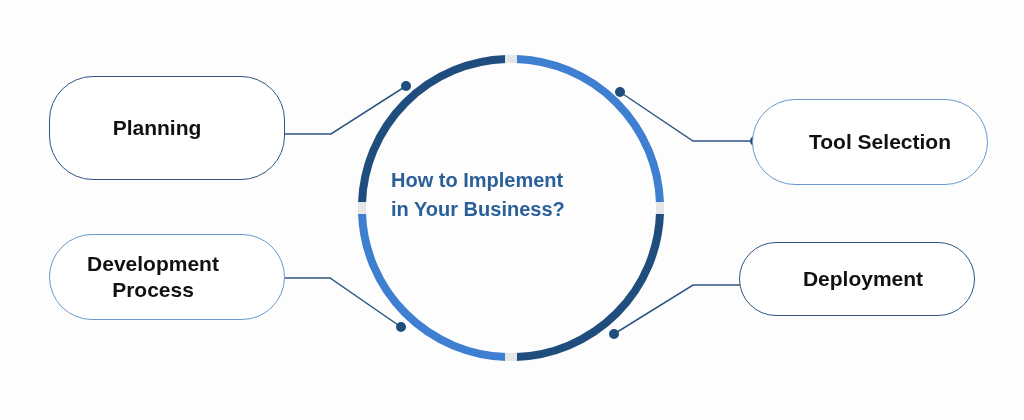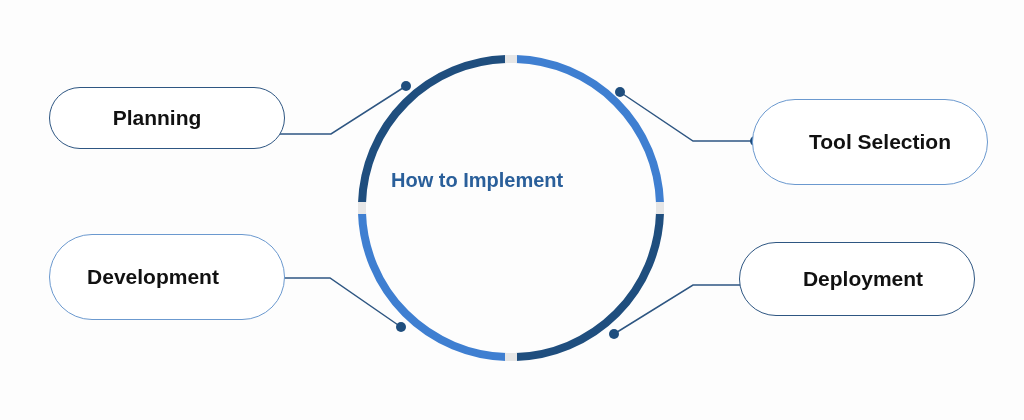--- a/index.html
+++ b/index.html
@@ -65,29 +65,31 @@
 
   <g stroke="#2e5682" stroke-width="1.5" fill="none">
     <polyline points="614,334 693,285 755,285"></polyline>
   </g>
   <circle cx="614" cy="334" r="5" fill="#1f4e7e"></circle>
   <circle cx="755" cy="285" r="5" fill="#1f4e7e"></circle>
 </svg>
 
 <div class="center-title">
   <div>How to Implement</div>
+  <div>in Your Business?</div>
 </div>
 
-<div class="pill dark" style="left:49px; top:87px; width:236px; height:62px;">
+<div class="pill dark" style="left:49px; top:76px; width:236px; height:104px;">
   <span style="margin-right:20px;">Planning</span>
 </div>
 
 <div class="pill light" style="left:49px; top:234px; width:236px; height:86px;">
   <div style="margin-right:28px;">
     <div>Development</div>
+    <div>Process</div>
   </div>
 </div>
 
 <div class="pill light" style="left:752px; top:99px; width:236px; height:86px;">
   <span style="margin-left:20px;">Tool Selection</span>
 </div>
 
 <div class="pill dark" style="left:739px; top:242px; width:236px; height:74px;">
   <span style="margin-left:12px;">Deployment</span>
 </div>

